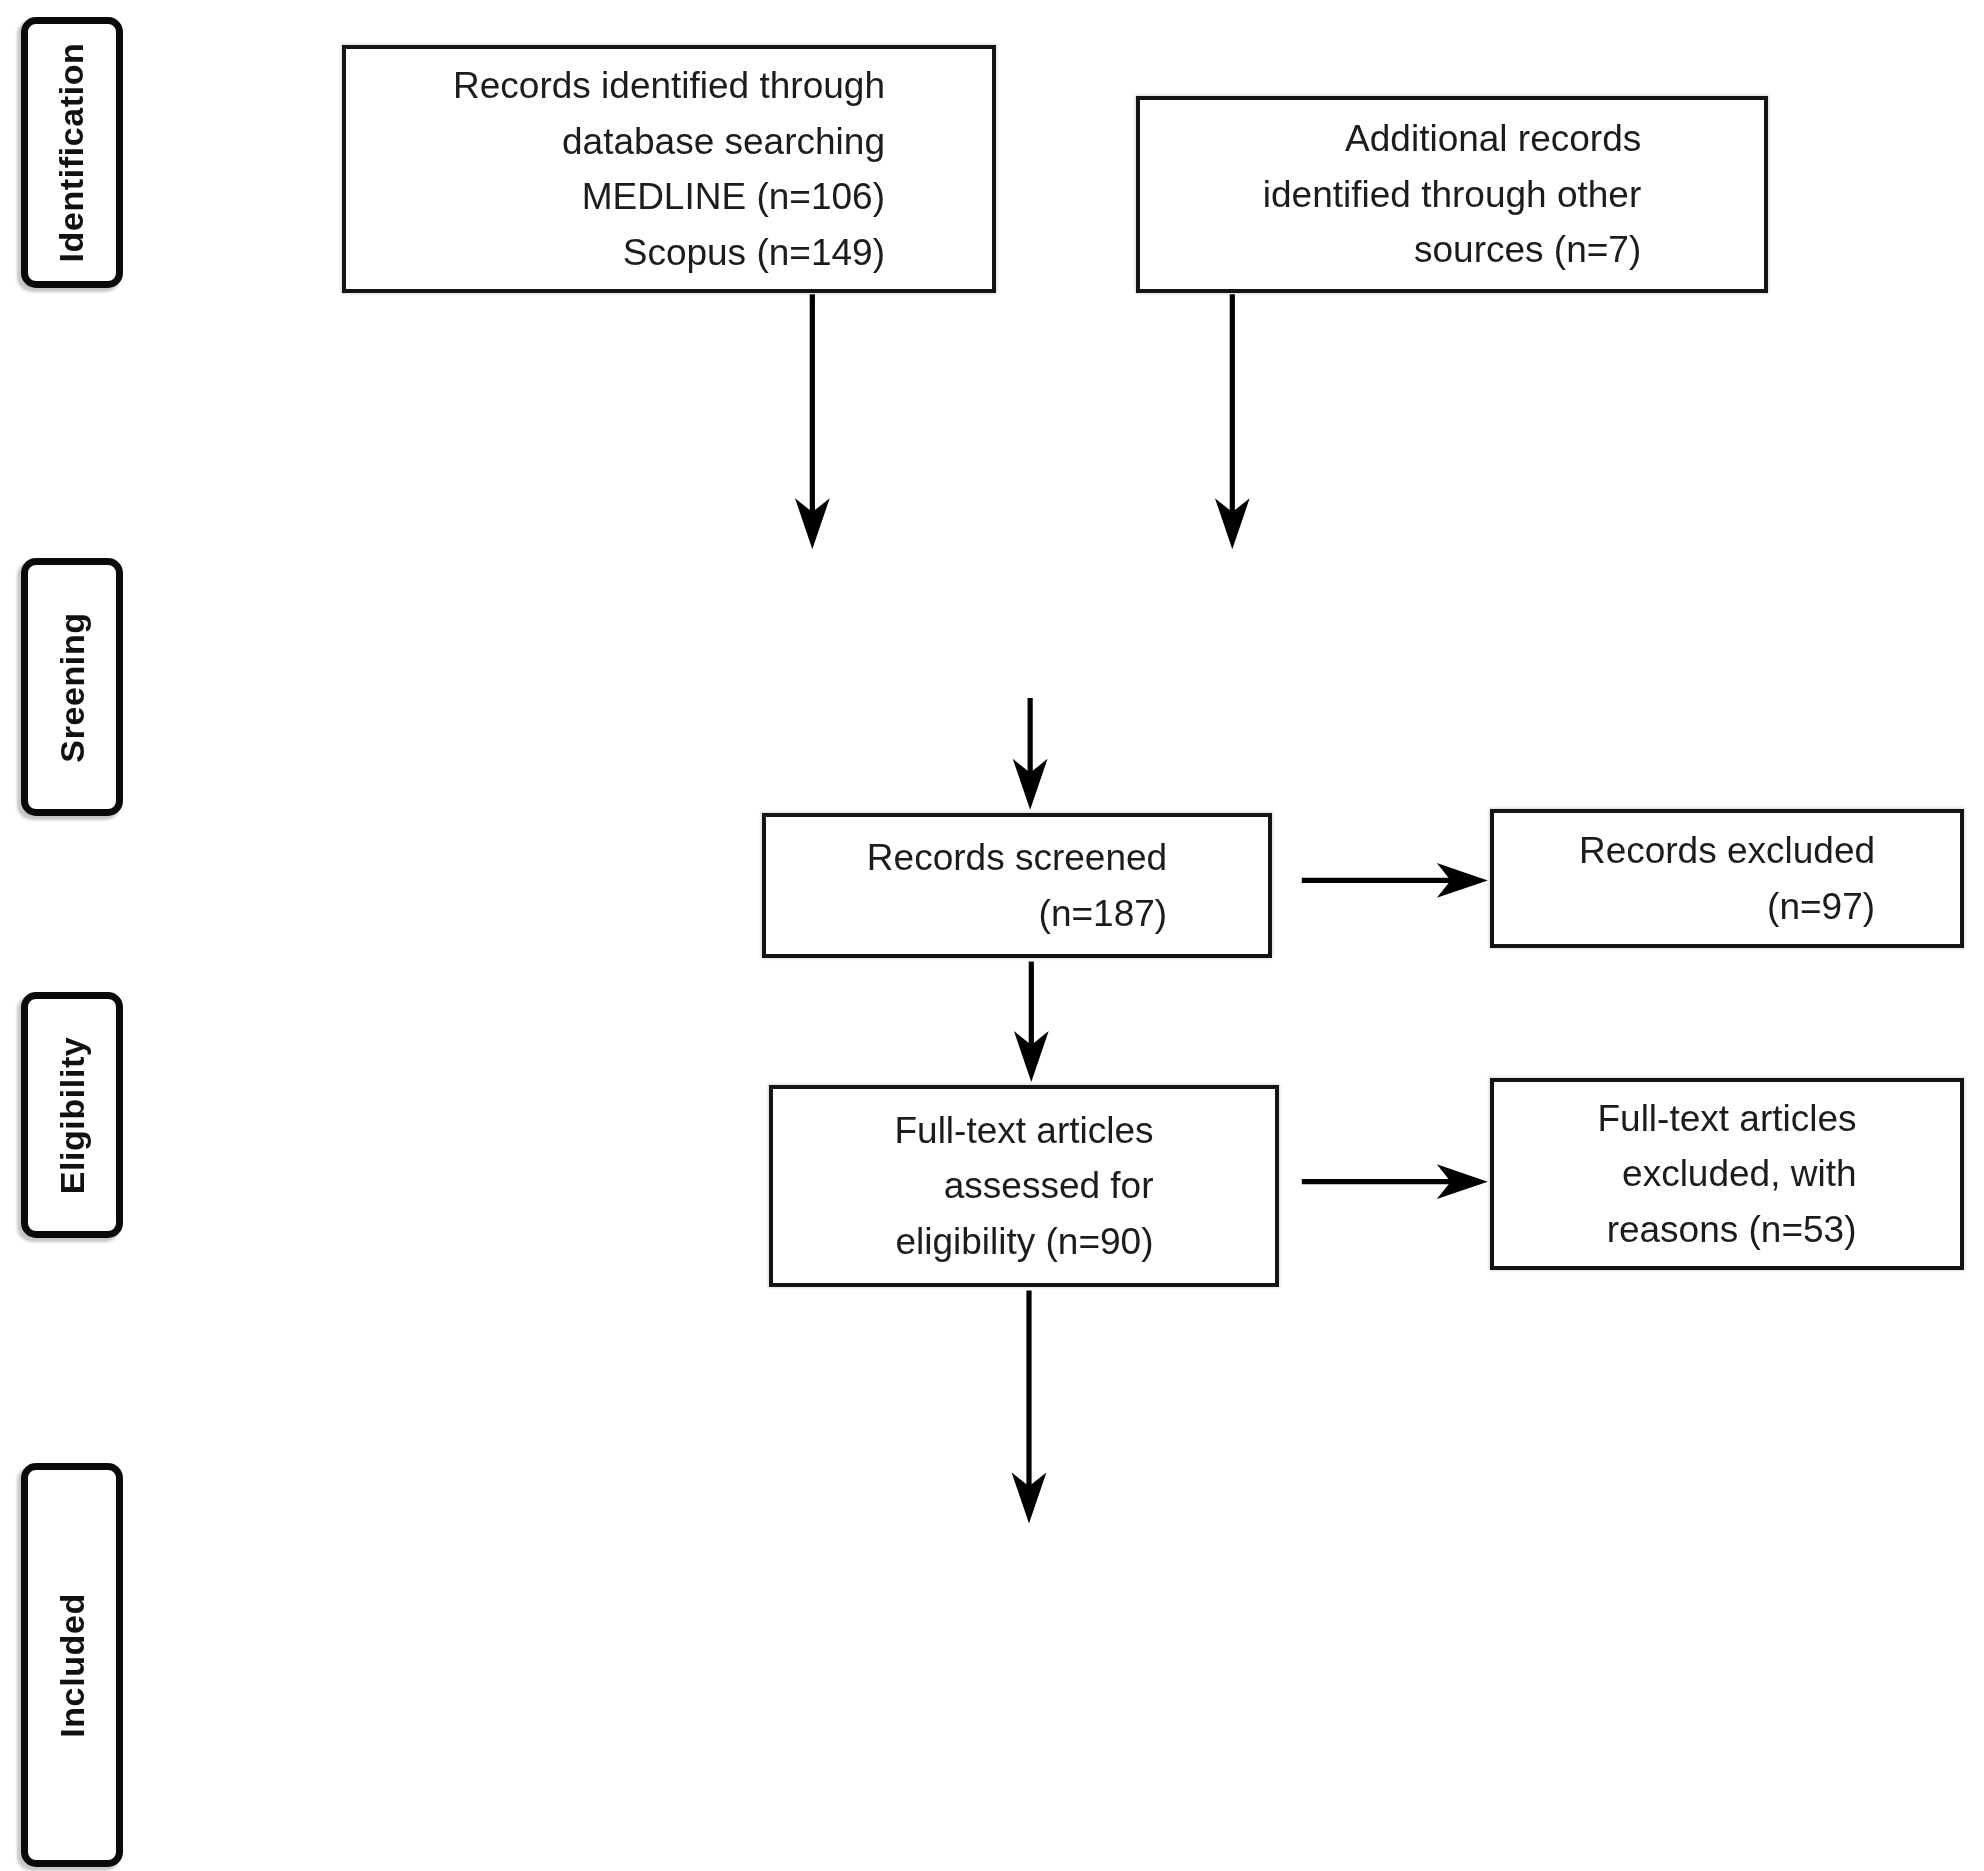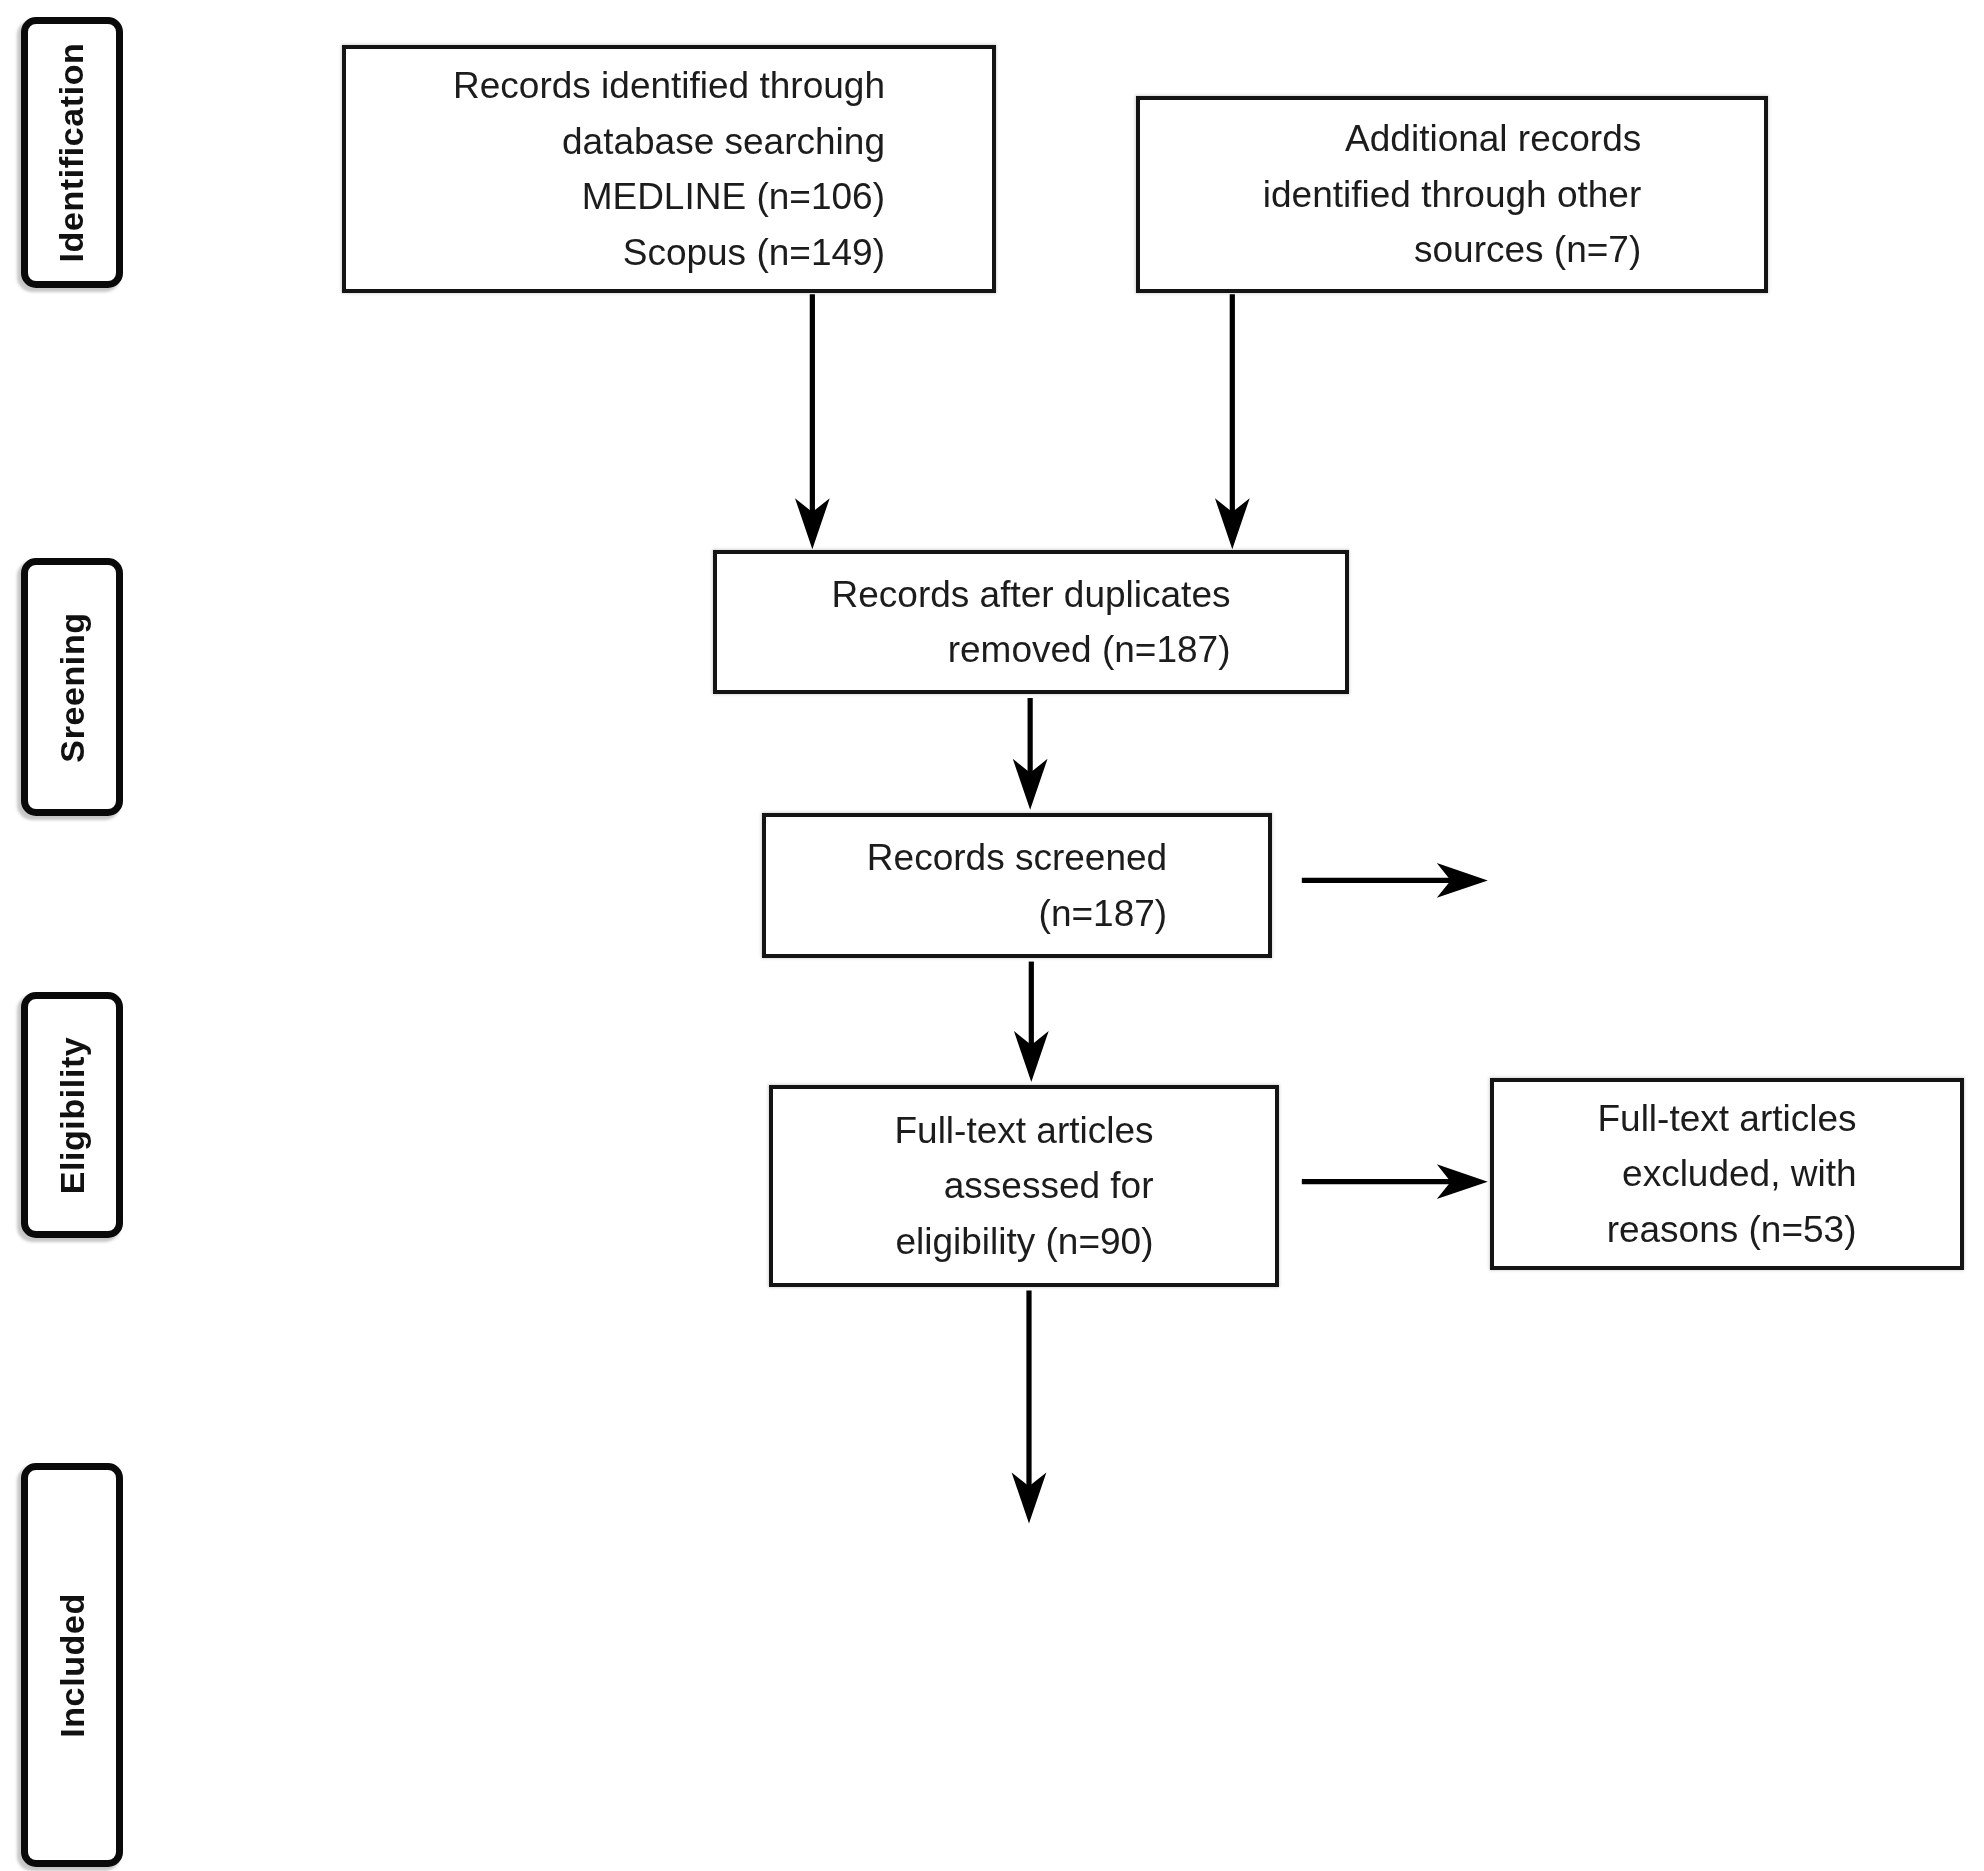--- a/index.html
+++ b/index.html
@@ -108,27 +108,27 @@
     <div class="txt">Records identified through
 database searching
 MEDLINE (n=106)
 Scopus (n=149)</div>
   </div>
   <div class="fbox box-additional-records">
     <div class="txt">Additional records
 identified through other
 sources (n=7)</div>
   </div>
-  <div class="fbox box-after-duplicates">
-    <div class="txt">Records after duplicates
-removed (n=187)</div>
-  </div>
   <div class="fbox box-records-screened">
     <div class="txt">Records screened
 (n=187)</div>
+  </div>
+  <div class="fbox box-records-excluded">
+    <div class="txt">Records excluded
+(n=97)</div>
   </div>
   <div class="fbox box-fulltext-assessed">
     <div class="txt">Full-text articles
 assessed for
 eligibility (n=90)</div>
   </div>
   <div class="fbox box-fulltext-excluded">
     <div class="txt">Full-text articles
 excluded, with
 reasons (n=53)</div>

